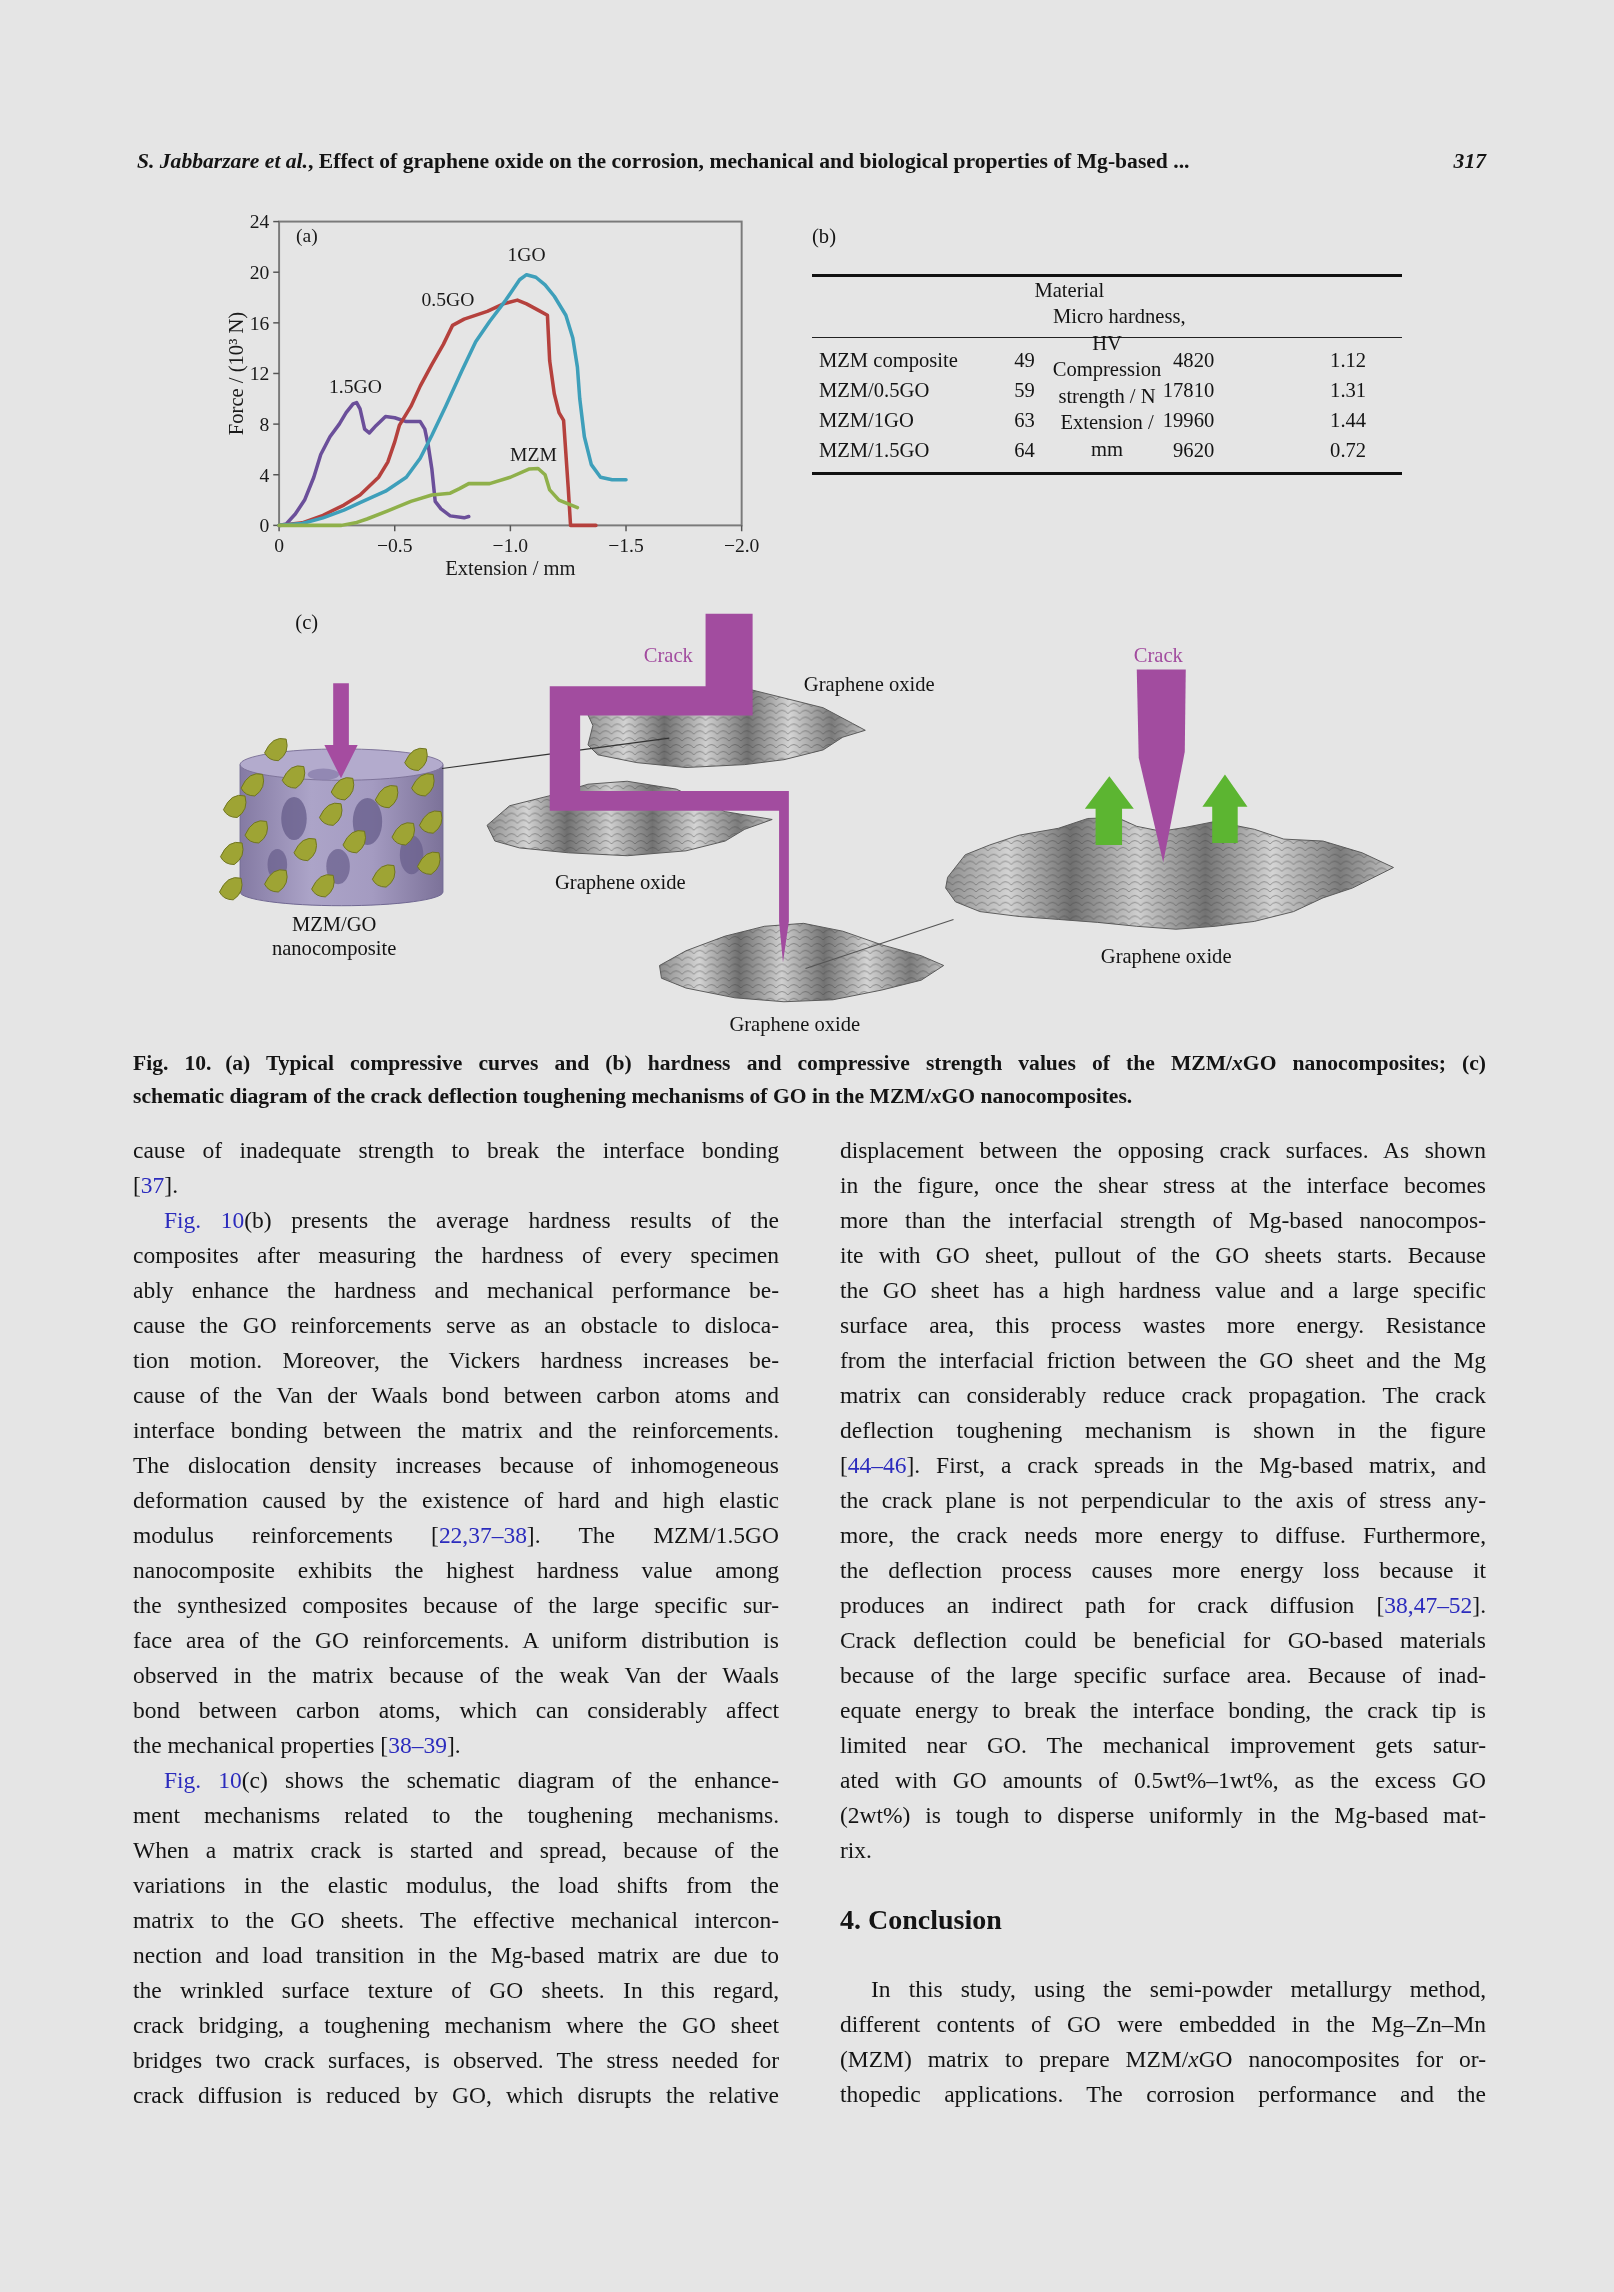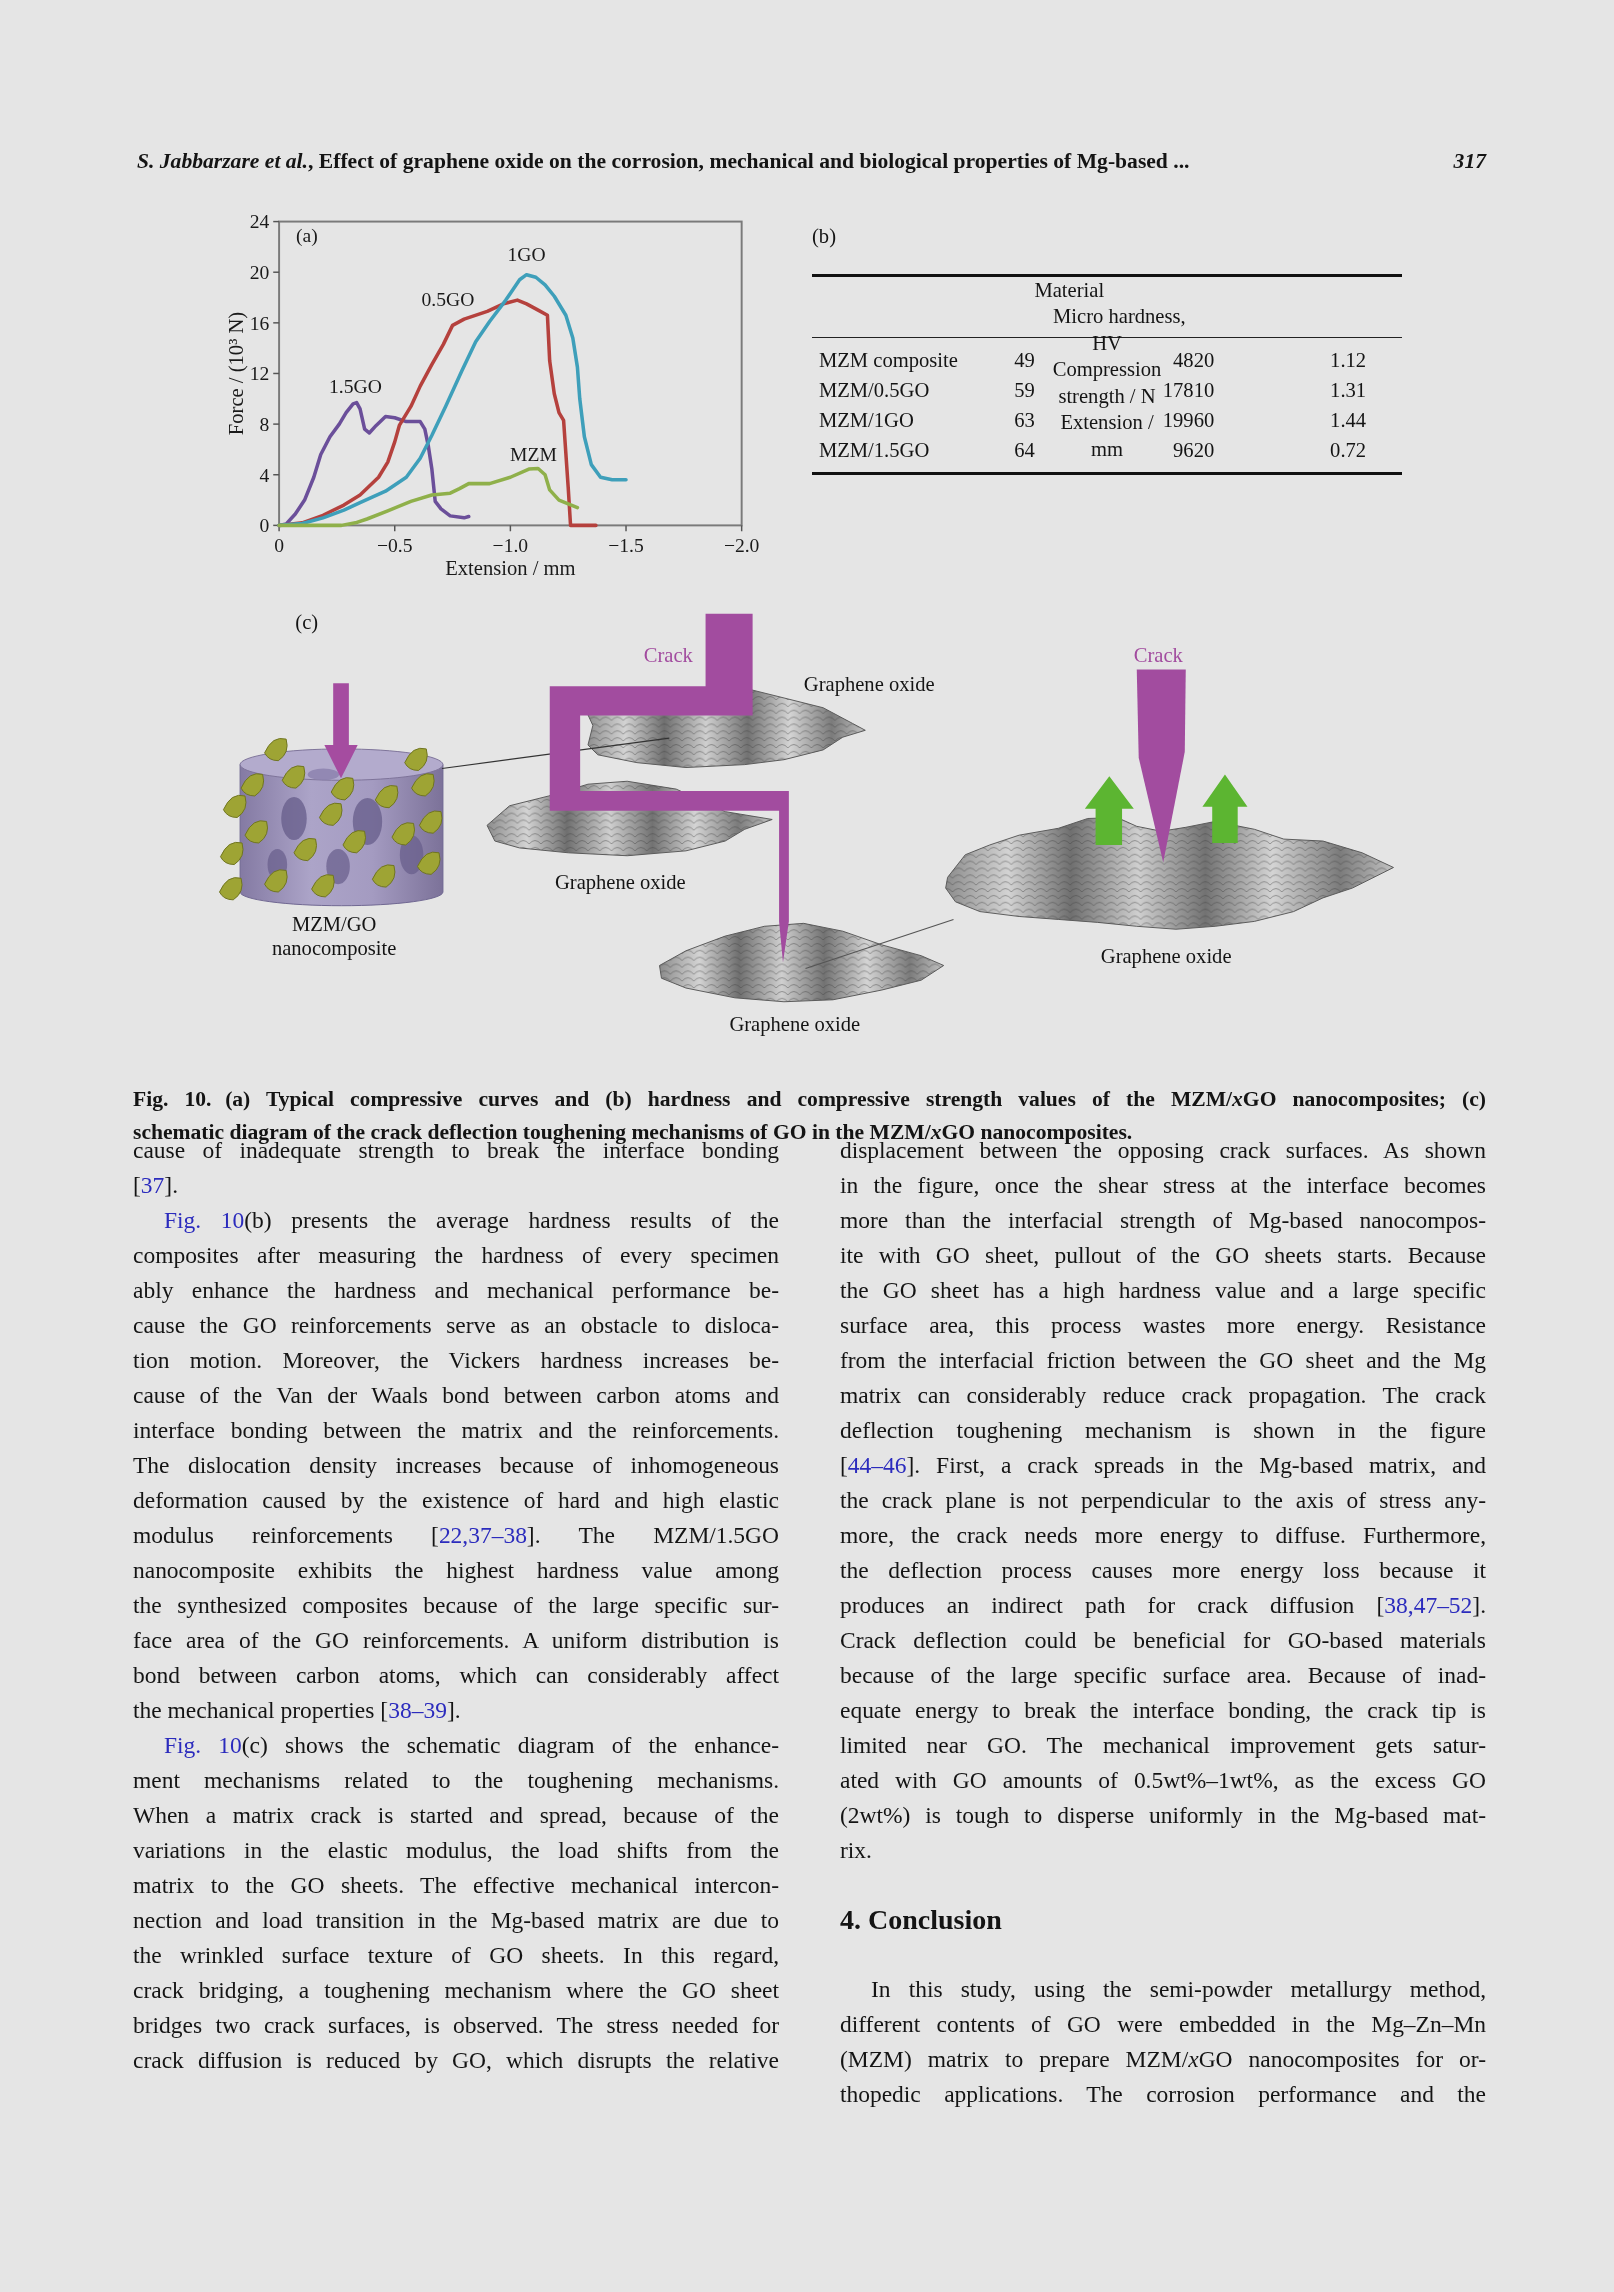--- a/index.html
+++ b/index.html
@@ -23,21 +23,21 @@
   .cap-label { margin-right: 13.7px; }
 
   
   .column { top: 1133px; width: 646px; font-size: 23.5px; line-height: 35px; }
   #col-left { left: 133px; }
   #col-right { left: 840px; }
   .column .line { height: 35px; }
   .heading { height: 104px; line-height: 104px; font-size: 28px; font-weight: bold; }
 
   
-  #caption { left: 133px; top: 1047px; width: 1353px; font-size: 21.6px; line-height: 33px; font-weight: bold; margin-top: 36px; }
+  #caption { left: 133px; top: 1047px; width: 1353px; font-size: 21.6px; line-height: 33px; font-weight: bold; }
   #caption .line { height: 33px; }
 
   
   #chart-a { left: 186px; top: 201px; }
   #chart-a text { font-family: "Liberation Serif", "DejaVu Serif", serif; fill: #1a1a1a; }
 
   
   #panel-b-label { left: 812px; top: 224px; font-size: 20.6px; line-height: 25.5px; }
   #table-b { left: 812px; top: 274px; width: 590px; font-size: 20.6px; }
   #table-b .rule-thick { height: 2.9px; background: #111; }
@@ -279,20 +279,21 @@
         <div class="line"><span class="inner" style="letter-spacing: -0.02px;"><span>cause the GO reinforcements serve as an obstacle to disloca-</span></span></div>
         <div class="line"><span class="inner" style="letter-spacing: -0.02px;"><span>tion motion. Moreover, the Vickers hardness increases be-</span></span></div>
         <div class="line"><span class="inner" style="letter-spacing: -0.02px;"><span>cause of the Van der Waals bond between carbon atoms and</span></span></div>
         <div class="line"><span class="inner" style="letter-spacing: -0.02px;"><span>interface bonding between the matrix and the reinforcements.</span></span></div>
         <div class="line"><span class="inner" style="letter-spacing: -0.02px;"><span>The dislocation density increases because of inhomogeneous</span></span></div>
         <div class="line"><span class="inner" style="letter-spacing: -0.02px;"><span>deformation caused by the existence of hard and high elastic</span></span></div>
         <div class="line"><span class="inner" style="letter-spacing: -0.02px;"><span>modulus reinforcements [</span><a class="ref" href="#" style="color: rgb(43, 43, 189);">22,37–38</a><span>]. The MZM/1.5GO</span></span></div>
         <div class="line"><span class="inner" style="letter-spacing: -0.02px;"><span>nanocomposite exhibits the highest hardness value among</span></span></div>
         <div class="line"><span class="inner" style="letter-spacing: -0.02px;"><span>the synthesized composites because of the large specific sur-</span></span></div>
         <div class="line"><span class="inner" style="letter-spacing: -0.02px;"><span>face area of the GO reinforcements. A uniform distribution is</span></span></div>
+        <div class="line"><span class="inner" style="letter-spacing: -0.02px;"><span>observed in the matrix because of the weak Van der Waals</span></span></div>
         <div class="line"><span class="inner" style="letter-spacing: -0.02px;"><span>bond between carbon atoms, which can considerably affect</span></span></div>
         <div class="line last"><span class="inner"><span>the mechanical properties [</span><a class="ref" href="#" style="color: rgb(43, 43, 189);">38–39</a><span>].</span></span></div>
       </div>
       <div>
         <div class="line indent"><span class="inner" style="letter-spacing: -0.02px;"><a class="ref" href="#" style="color: rgb(43, 43, 189);">Fig. 10</a><span>(c) shows the schematic diagram of the enhance-</span></span></div>
         <div class="line"><span class="inner" style="letter-spacing: -0.02px;"><span>ment mechanisms related to the toughening mechanisms.</span></span></div>
         <div class="line"><span class="inner" style="letter-spacing: -0.02px;"><span>When a matrix crack is started and spread, because of the</span></span></div>
         <div class="line"><span class="inner" style="letter-spacing: -0.02px;"><span>variations in the elastic modulus, the load shifts from the</span></span></div>
         <div class="line"><span class="inner" style="letter-spacing: -0.02px;"><span>matrix to the GO sheets. The effective mechanical intercon-</span></span></div>
         <div class="line"><span class="inner" style="letter-spacing: -0.02px;"><span>nection and load transition in the Mg-based matrix are due to</span></span></div>

